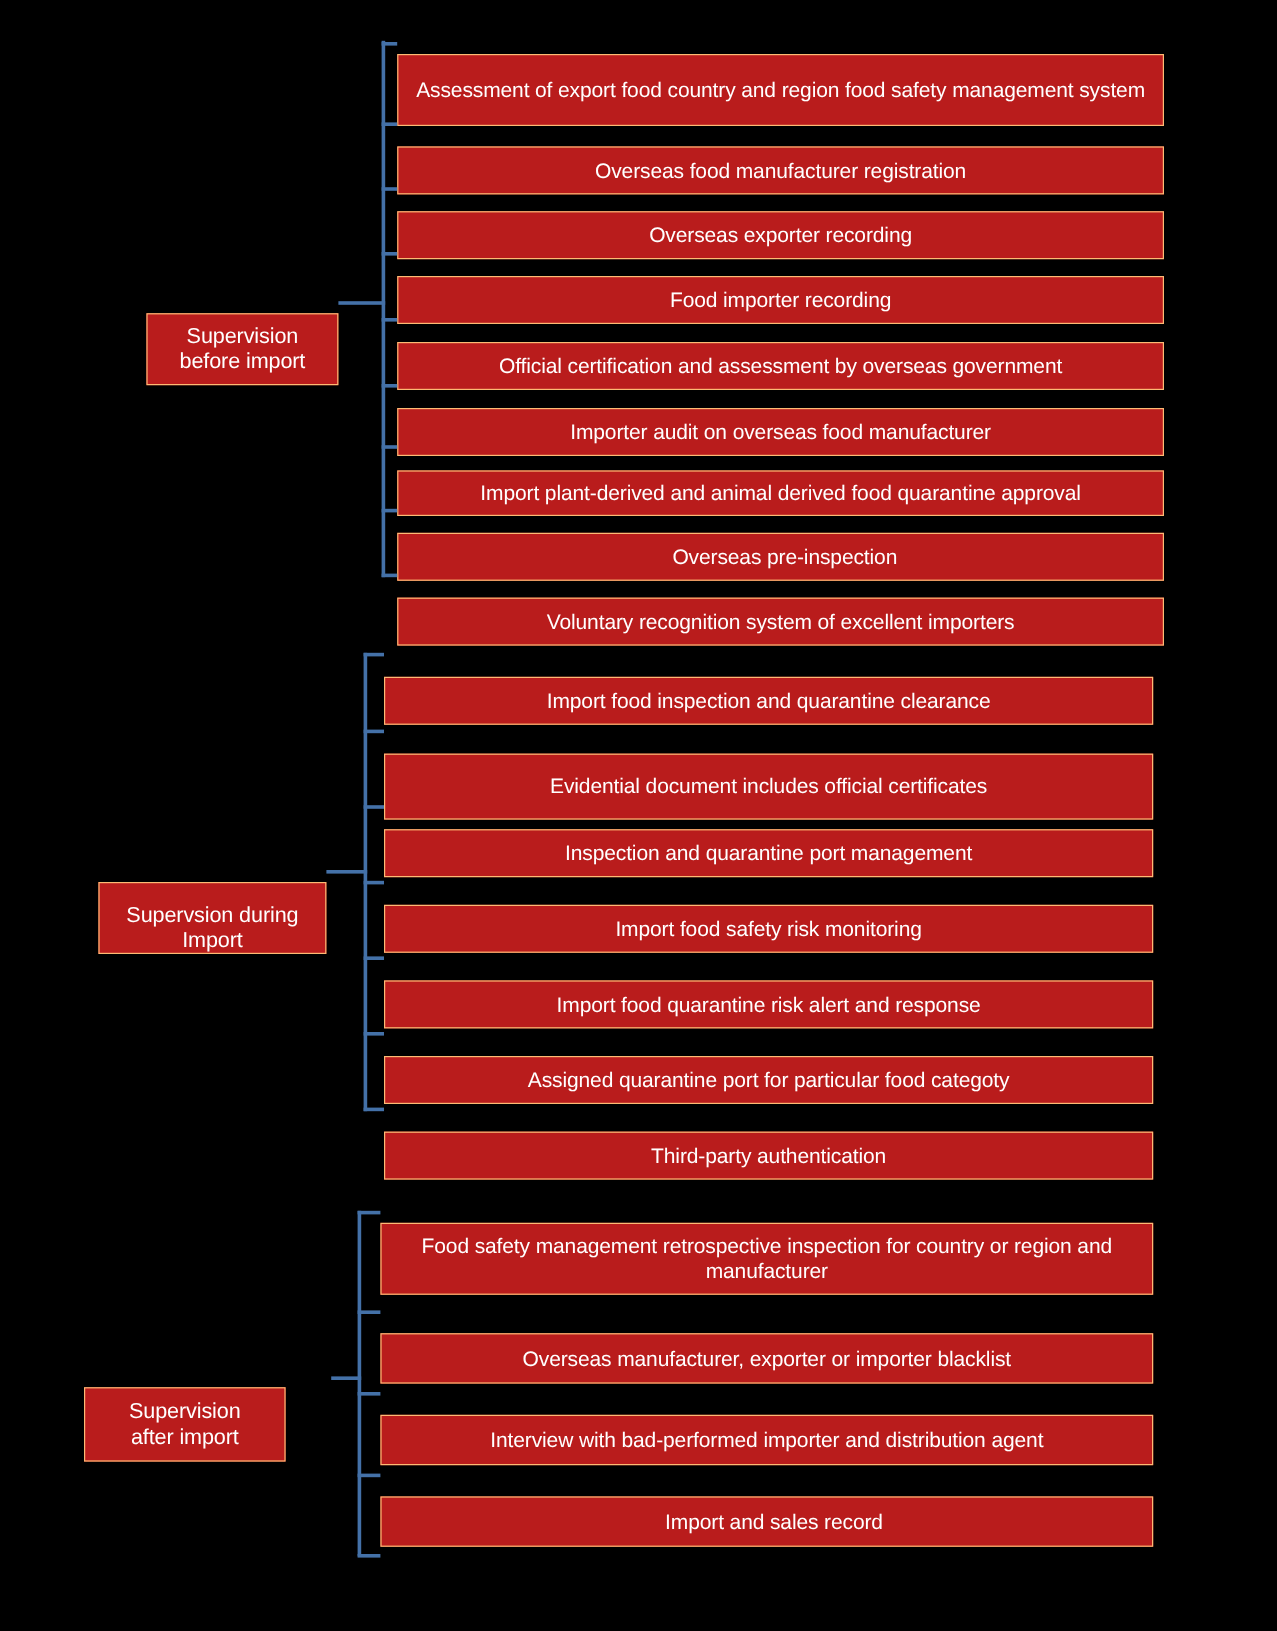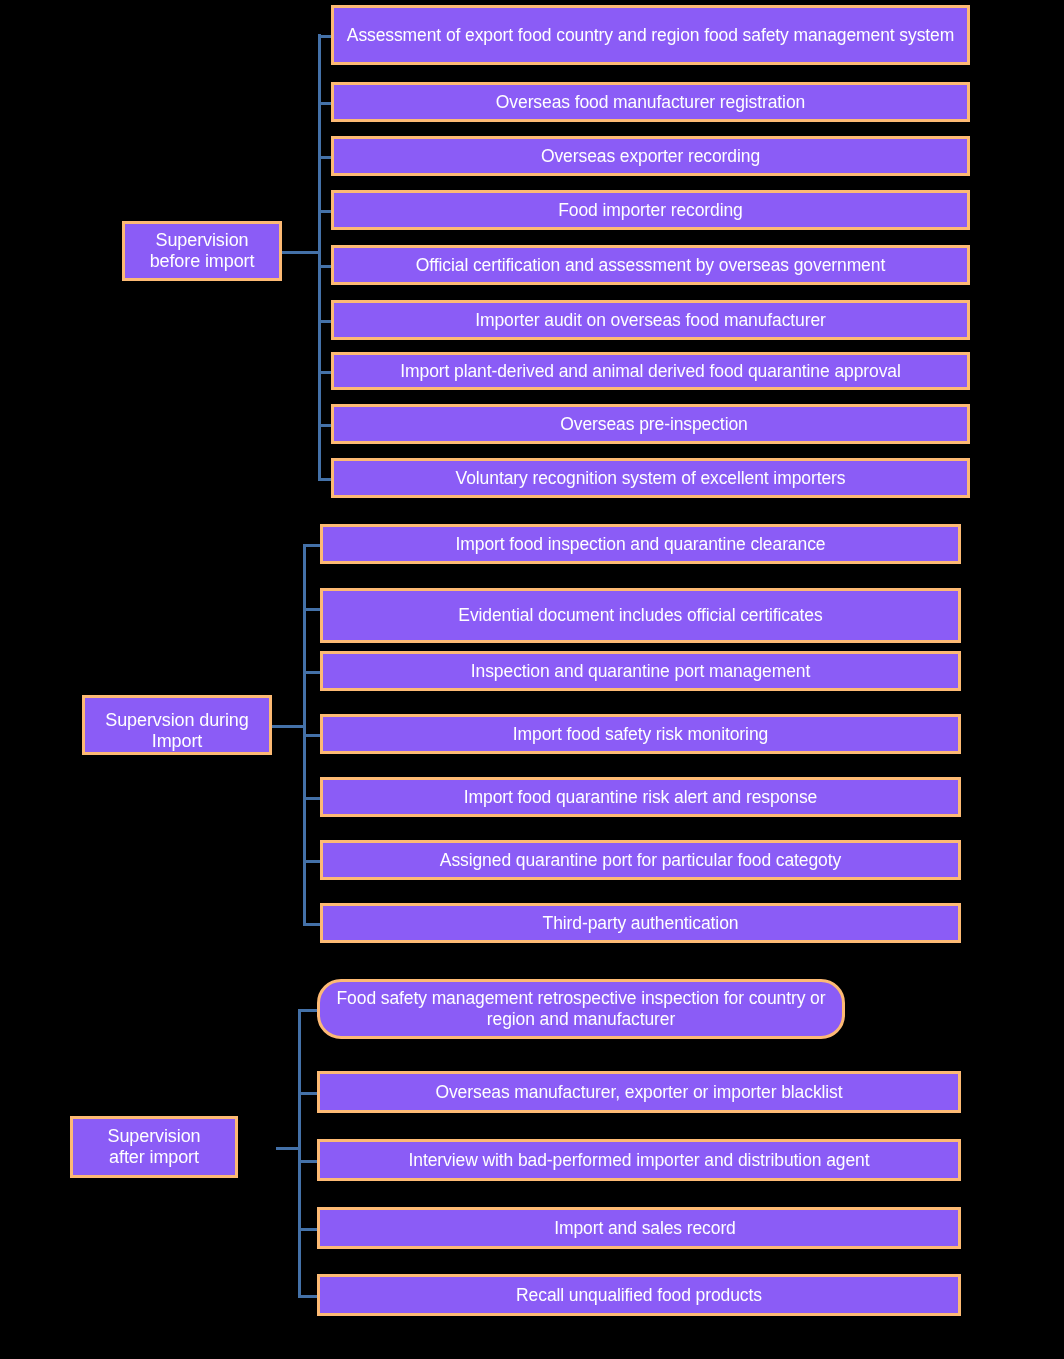--- a/index.html
+++ b/index.html
@@ -16,29 +16,30 @@
   }
   #diagram {
     position: absolute;
     left: 0; top: 0;
     width: 1064px;
     height: 1359px;
   }
   .node {
     position: absolute;
     box-sizing: border-box;
-    background: #8b5cf6;
-    border: 3px solid #fdba74;
+    background: #b91c1c;
+    border: 1px solid #fdba74;
     color: #FFFFFF;
     display: flex;
     align-items: center;
     justify-content: center;
     text-align: center;
     line-height: 1.18;
     letter-spacing: -0.1px;
+    margin-top: 40px;
   }
   .child-node {
     font-size: 17.5px;
     padding: 0 6px;
   }
   .parent-node {
     font-size: 18px;
     padding: 0 18px;
   }
   .node-label {
@@ -130,32 +131,29 @@
     <div class="connector stub" style="left: 303px; width: 17px; top: 923px;"></div>
     <div class="node child-node" style="left: 320px; top: 903px; width: 641px; height: 40px;">
       <span class="node-label">Third-party authentication</span>
     </div>
     <div class="connector feeder" style="left: 276px; width: 25px; top: 1147px;"></div>
     <div class="connector trunk" style="left: 298px; top: 1009px; height: 288px;"></div>
     <div class="node parent-node" style="left: 70px; top: 1116px; width: 168px; height: 62px;">
       <span class="node-label">Supervision after import</span>
     </div>
     <div class="connector stub" style="left: 298px; width: 19px; top: 1009px;"></div>
-    <div class="node child-node" style="left: 317px; top: 979px; width: 528px; height: 60px; border-radius: 24px;">
+    <div class="node child-node" style="left: 317px; top: 979px; width: 644px; height: 60px;">
       <span class="node-label">Food safety management retrospective inspection for country or region and manufacturer</span>
     </div>
     <div class="connector stub" style="left: 298px; width: 19px; top: 1092px;"></div>
     <div class="node child-node" style="left: 317px; top: 1071px; width: 644px; height: 42px;">
       <span class="node-label">Overseas manufacturer, exporter or importer blacklist</span>
     </div>
     <div class="connector stub" style="left: 298px; width: 19px; top: 1160px;"></div>
     <div class="node child-node" style="left: 317px; top: 1139px; width: 644px; height: 42px;">
       <span class="node-label">Interview with bad-performed importer and distribution agent</span>
     </div>
     <div class="connector stub" style="left: 298px; width: 19px; top: 1228px;"></div>
     <div class="node child-node" style="left: 317px; top: 1207px; width: 644px; height: 42px; padding-left: 18px;">
       <span class="node-label">Import and sales record</span>
     </div>
     <div class="connector stub" style="left: 298px; width: 19px; top: 1295px;"></div>
-    <div class="node child-node" style="left: 317px; top: 1274px; width: 644px; height: 42px;">
-      <span class="node-label">Recall unqualified food products</span>
-    </div>
   </div>
 
 </body></html>

